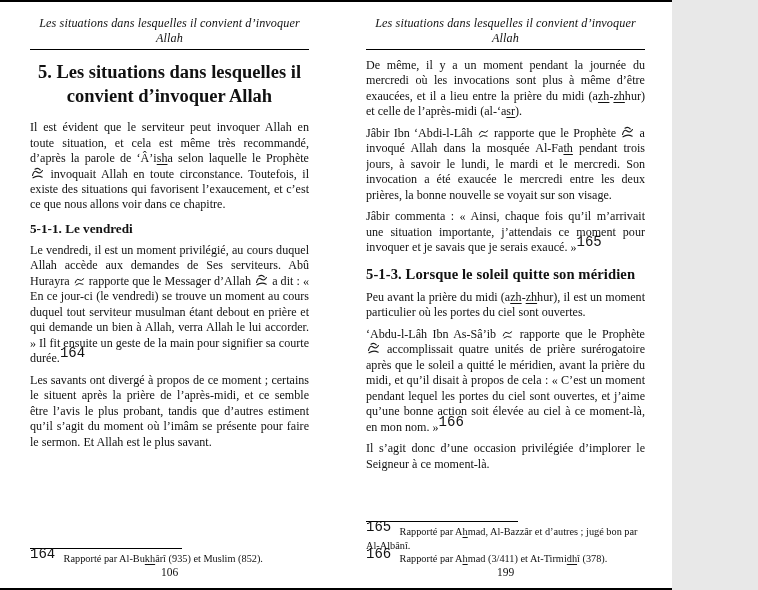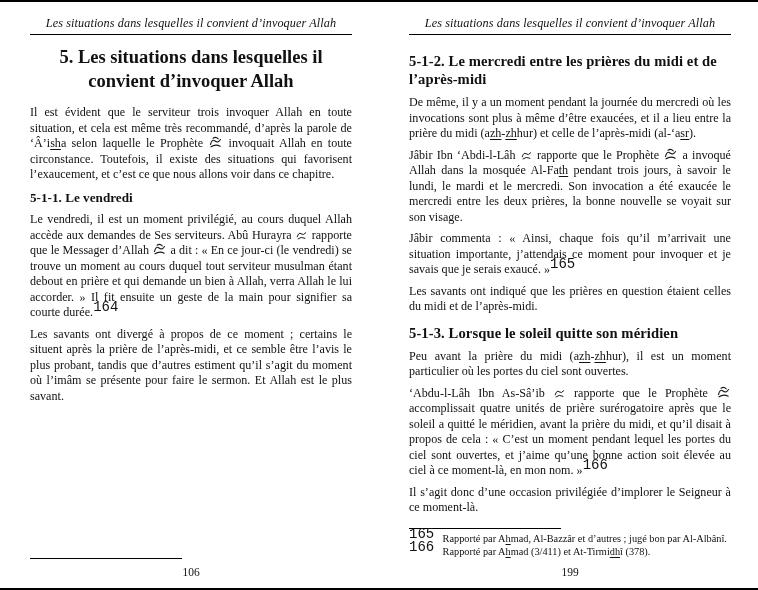--- a/index.html
+++ b/index.html
@@ -1,18 +1,18 @@
 <!DOCTYPE html>
 <html><head>
 <meta charset="utf-8">
 <style>
   html,body{margin:0;padding:0;background:#e8e8e8;}
   *{box-sizing:border-box;}
   .spread{
-    position:relative;width:758px;height:590px;background:#ffffff;
+    position:relative;width:672px;height:590px;background:#ffffff;
     font-family:"Liberation Serif", serif;color:#111;overflow:hidden;
     display:flex;flex-direction:column;
   }
   .edge{height:2px;background:#000;flex:none;}
   .pages{flex:1 1 auto;display:flex;min-height:0;}
   .page{flex:1 1 50%;display:flex;flex-direction:column;padding:14px 27px 10px 30px;min-width:0;}
   .running-head{font-style:italic;font-size:12.2px;text-align:center;letter-spacing:0.1px;}
   .head-rule{border-bottom:1.4px solid #000;margin-top:3px;}
   .content{flex:1 1 auto;overflow:hidden;padding-top:8px;min-height:0;}
   .content p{margin:0 0 6px 0;font-size:12.1px;line-height:1.28;text-align:justify;}
@@ -20,35 +20,35 @@
   .content h2{font-size:14.6px;line-height:1.25;margin:9px 0 7px 0;font-weight:bold;letter-spacing:0.1px;}
   .content h3{font-size:13.2px;margin:8px 0 6px 0;font-weight:bold;}
   .content .b{font-weight:normal;}
   .u{text-decoration:underline;text-underline-offset:1.5px;}
   sup{font-size:14px;line-height:0;font-family:Liberation Mono, monospace;}
   .sym{display:inline-block;vertical-align:-1px;margin:0 1px;}
   .page-footer{flex:none;}
   .fn-rule{width:152px;border-top:1px solid #000;margin-bottom:3px;}
   .footnotes{font-size:10.3px;line-height:1.32;}
   .footnotes .fn{margin:0;}
-  .page-number{text-align:center;font-size:11.5px;margin-top:7px;}
+  .page-number{text-align:center;font-size:11.5px;margin-top:0;}
 </style>
 </head>
 <body>
 
 <div class="spread">
   <div class="edge"></div>
   <div class="pages">
 
     <section class="page">
       <div class="running-head">Les situations dans lesquelles il convient d’invoquer Allah</div>
       <div class="head-rule"></div>
       <div class="content">
           <h1><span>5. Les situations dans lesquelles il convient d’invoquer Allah</span></h1>
-          <p><span>Il est évident que le serviteur trois invoquer Allah en toute situation, et cela est même très recommandé, d’après la parole de ‘Â’i</span><span class="u">sh</span><span>a selon laquelle le Prophète </span><svg class="sym" width="13" height="12" viewBox="0 0 13 12">
+          <p><span>Il est évident que le serviteur peut invoquer Allah en toute situation, et cela est même très recommandé, d’après la parole de ‘Â’i</span><span class="u">sh</span><span>a selon laquelle le Prophète </span><svg class="sym" width="13" height="12" viewBox="0 0 13 12">
               <g stroke="#1a1a1a" stroke-width="1.1" fill="none" stroke-linecap="round">
                 <path d="M1.5 8.5 Q3 2.5 6 5 T11.5 3.5"></path>
                 <path d="M2 10.8 Q6.5 7.8 11.2 10.2"></path>
                 <path d="M4 2.2 Q7 0.4 9.2 2.8"></path>
               </g>
             </svg><span> invoquait Allah en toute circonstance. Toutefois, il existe des situations qui favorisent l’exaucement, et c’est ce que nous allons voir dans ce chapitre.</span></p>
           <h3><span>5-1-1. Le vendredi</span></h3>
           <p><span>Le vendredi, il est un moment privilégié, au cours duquel Allah accède aux demandes de Ses serviteurs. Abû Hurayra </span><svg class="sym" width="11" height="10" viewBox="0 0 11 10">
               <g stroke="#1a1a1a" stroke-width="1" fill="none" stroke-linecap="round">
                 <path d="M1.2 6.8 Q2.8 1.8 5 3.8 T9.8 2.8"></path>
@@ -58,44 +58,45 @@
               <g stroke="#1a1a1a" stroke-width="1.1" fill="none" stroke-linecap="round">
                 <path d="M1.5 8.5 Q3 2.5 6 5 T11.5 3.5"></path>
                 <path d="M2 10.8 Q6.5 7.8 11.2 10.2"></path>
                 <path d="M4 2.2 Q7 0.4 9.2 2.8"></path>
               </g>
             </svg><span> a dit : « </span><span class="b">En ce jour-ci (le vendredi) se trouve un moment au cours duquel tout serviteur musulman étant debout en prière et qui demande un bien à Allah, verra Allah le lui accorder.</span><span> » Il fit ensuite un geste de la main pour signifier sa courte durée.</span><sup>164</sup></p>
           <p><span>Les savants ont divergé à propos de ce moment ; certains le situent après la prière de l’après-midi, et ce semble être l’avis le plus probant, tandis que d’autres estiment qu’il s’agit du moment où l’imâm se présente pour faire le sermon. Et Allah est le plus savant.</span></p>
         </div>
       <div class="page-footer">
         <div class="fn-rule"></div>
+        <div class="footnotes">
+            <p class="fn"><sup>164 </sup><span>Rapporté par Al-Bu</span><span class="u">kh</span><span>ârî (935) et Muslim (852).</span></p>
+          </div>
         <div class="page-number">106</div>
       </div>
     </section>
 
     <section class="page">
       <div class="running-head">Les situations dans lesquelles il convient d’invoquer Allah</div>
       <div class="head-rule"></div>
       <div class="content">
-          <h2><span>5-1-2. Le mercredi entre les prières du midi et de l’après-midi</span></h2>
           <p><span>De même, il y a un moment pendant la journée du mercredi où les invocations sont plus à même d’être exaucées, et il a lieu entre la prière du midi (a</span><span class="u">zh</span><span>-</span><span class="u">zh</span><span>hur) et celle de l’après-midi (al-‘a</span><span class="u">sr</span><span>).</span></p>
           <p><span>Jâbir Ibn ‘Abdi-l-Lâh </span><svg class="sym" width="11" height="10" viewBox="0 0 11 10">
               <g stroke="#1a1a1a" stroke-width="1" fill="none" stroke-linecap="round">
                 <path d="M1.2 6.8 Q2.8 1.8 5 3.8 T9.8 2.8"></path>
                 <path d="M2 8.8 Q5 6.2 9 8.2"></path>
               </g>
             </svg><span> rapporte que le Prophète </span><svg class="sym" width="13" height="12" viewBox="0 0 13 12">
               <g stroke="#1a1a1a" stroke-width="1.1" fill="none" stroke-linecap="round">
                 <path d="M1.5 8.5 Q3 2.5 6 5 T11.5 3.5"></path>
                 <path d="M2 10.8 Q6.5 7.8 11.2 10.2"></path>
                 <path d="M4 2.2 Q7 0.4 9.2 2.8"></path>
               </g>
             </svg><span> a invoqué Allah dans la mosquée Al-Fa</span><span class="u">th</span><span> pendant trois jours, à savoir le lundi, le mardi et le mercredi. Son invocation a été exaucée le mercredi entre les deux prières, la bonne nouvelle se voyait sur son visage.</span></p>
           <p><span>Jâbir commenta : « Ainsi, chaque fois qu’il m’arrivait une situation importante, j’attendais ce moment pour invoquer et je savais que je serais exaucé. »</span><sup>165</sup></p>
-          <p><span>Les savants ont indiqué que les prières en question étaient celles du midi et de l’après-midi.</span></p>
           <h2><span>5-1-3. Lorsque le soleil quitte son méridien</span></h2>
           <p><span>Peu avant la prière du midi (a</span><span class="u">zh</span><span>-</span><span class="u">zh</span><span>hur), il est un moment particulier où les portes du ciel sont ouvertes.</span></p>
           <p><span>‘Abdu-l-Lâh Ibn As-Sâ’ib </span><svg class="sym" width="11" height="10" viewBox="0 0 11 10">
               <g stroke="#1a1a1a" stroke-width="1" fill="none" stroke-linecap="round">
                 <path d="M1.2 6.8 Q2.8 1.8 5 3.8 T9.8 2.8"></path>
                 <path d="M2 8.8 Q5 6.2 9 8.2"></path>
               </g>
             </svg><span> rapporte que le Prophète </span><svg class="sym" width="13" height="12" viewBox="0 0 13 12">
               <g stroke="#1a1a1a" stroke-width="1.1" fill="none" stroke-linecap="round">
                 <path d="M1.5 8.5 Q3 2.5 6 5 T11.5 3.5"></path>

